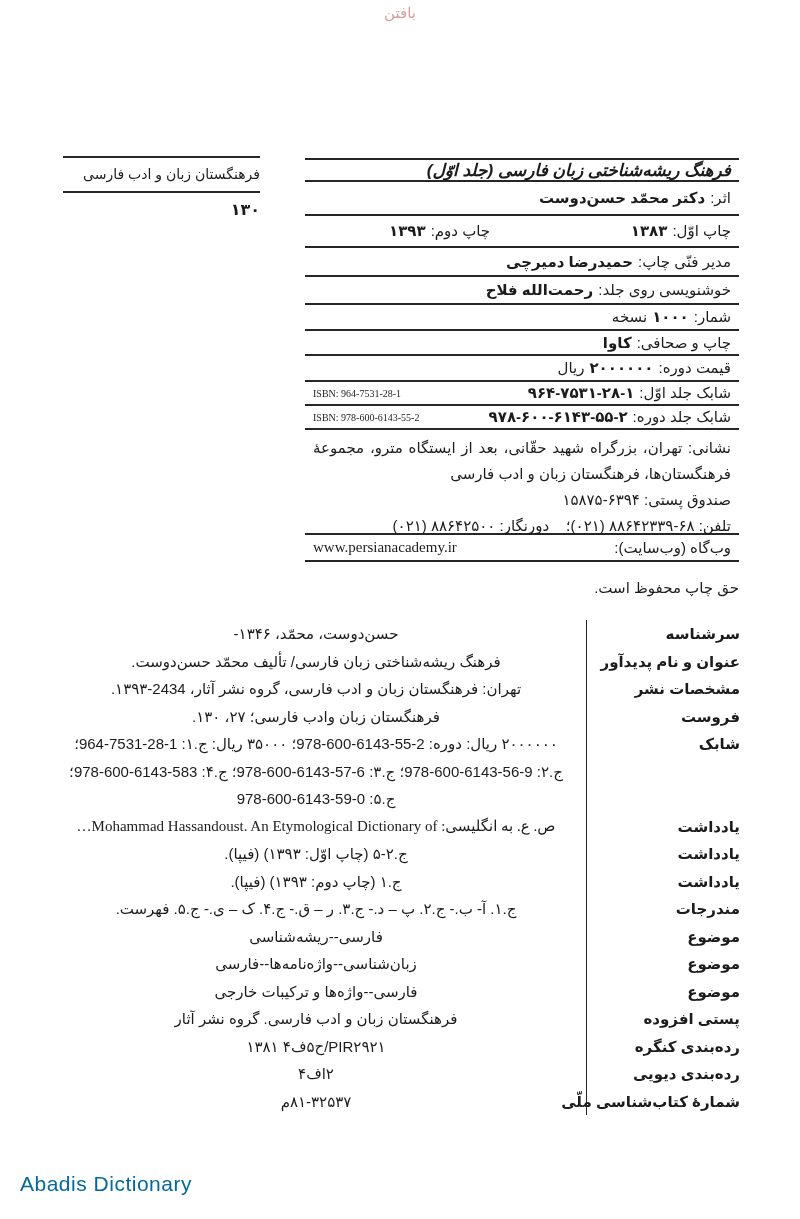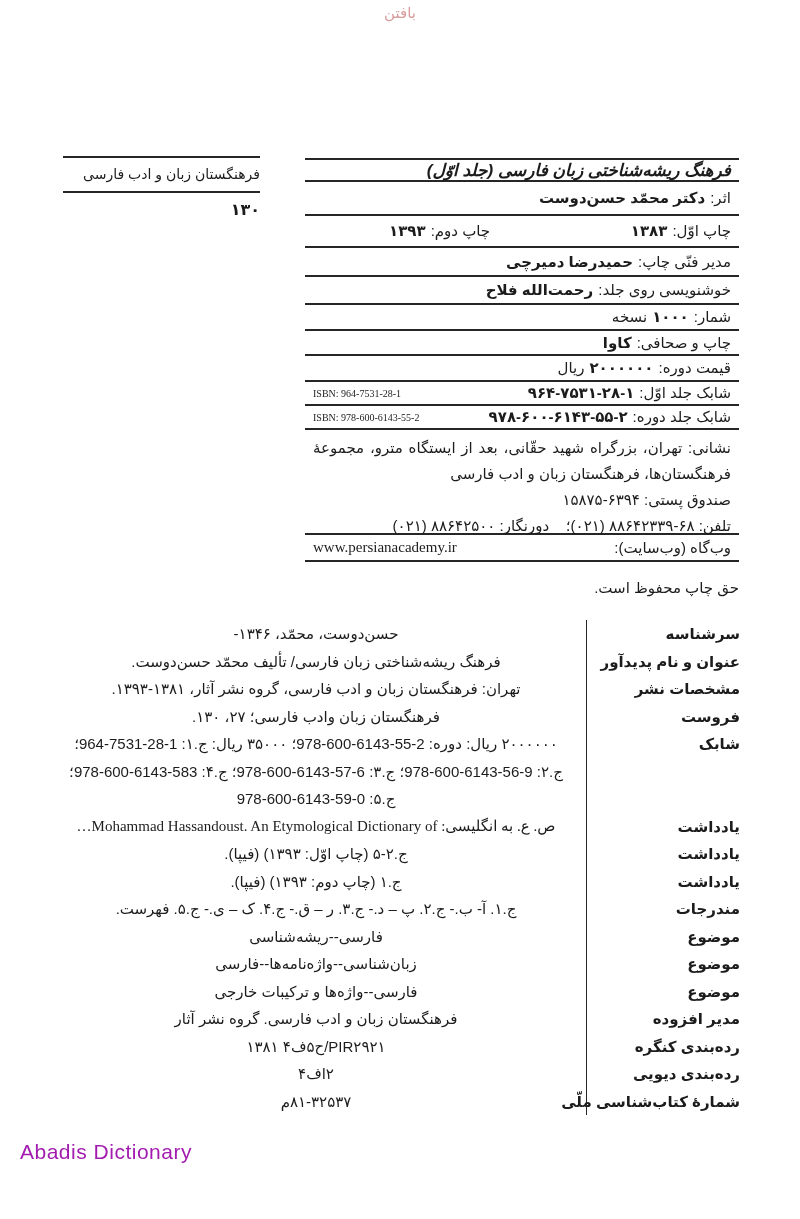--- a/index.html
+++ b/index.html
@@ -1,21 +1,21 @@
 <!DOCTYPE html>
 <html lang="fa"><head>
 <meta charset="utf-8">
 <style>
   html,body{margin:0;padding:0;background:#ffffff;}
   body{width:800px;height:1219px;position:relative;overflow:hidden;
        font-family:"Liberation Sans","DejaVu Sans",sans-serif;color:#1c1c1c;
        -webkit-font-smoothing:antialiased;}
   .wm-top{position:absolute;top:4px;left:0;right:0;text-align:center;
           font-size:15px;color:#d89c9c;}
-  .wm-bottom{position:absolute;top:1140px;left:20px;font-size:21px;color:#a21caf;
+  .wm-bottom{position:absolute;top:1172px;left:20px;font-size:21px;color:#0369a1;
              letter-spacing:.5px;}
   
   .sidebox{position:absolute;left:63px;top:156px;width:197px;direction:rtl;}
   .srule{border-top:2px solid #262626;}
   .sidebox .org{font-size:14px;line-height:33px;white-space:nowrap;}
   .sidebox .num{font-size:16px;font-weight:700;padding-top:7px;}
   
   .pub{position:absolute;left:305px;top:158px;width:434px;direction:rtl;
        border-top:2px solid #262626;font-size:15px;}
   .prow{border-bottom:2px solid #262626;display:flex;align-items:center;
@@ -146,21 +146,21 @@
   <div class="frow">
     <div class="flabel">سرشناسه</div>
     <div class="fvalue">حسن‌دوست، محمّد، ۱۳۴۶-</div>
   </div>
   <div class="frow">
     <div class="flabel">عنوان و نام پدیدآور</div>
     <div class="fvalue">فرهنگ ریشه‌شناختی زبان فارسی/ تألیف محمّد حسن‌دوست.</div>
   </div>
   <div class="frow">
     <div class="flabel">مشخصات نشر</div>
-    <div class="fvalue">تهران: فرهنگستان زبان و ادب فارسی، گروه نشر آثار، ۱۳۸۱-۱۳۹۳.</div>
+    <div class="fvalue">تهران: فرهنگستان زبان و ادب فارسی، گروه نشر آثار، 2434-۱۳۹۳.</div>
   </div>
   <div class="frow">
     <div class="flabel">فروست</div>
     <div class="fvalue">فرهنگستان زبان وادب فارسی؛ ۲۷، ۱۳۰.</div>
   </div>
   <div class="frow">
     <div class="flabel">شابک</div>
     <div class="fvalue">
       <div>۲۰۰۰۰۰۰ ریال: دوره: ‎978-600-6143-55-2؛ ۳۵۰۰۰ ریال: ج.۱: ‎964-7531-28-1؛</div>
       <div>ج.۲: ‎978-600-6143-56-9؛ ج.۳: ‎978-600-6143-57-6؛ ج.۴: ‎978-600-6143-583؛</div>
@@ -189,21 +189,21 @@
   </div>
   <div class="frow">
     <div class="flabel">موضوع</div>
     <div class="fvalue">زبان‌شناسی--واژه‌نامه‌ها--فارسی</div>
   </div>
   <div class="frow">
     <div class="flabel">موضوع</div>
     <div class="fvalue">فارسی--واژه‌ها و ترکیبات خارجی</div>
   </div>
   <div class="frow">
-    <div class="flabel">مدیر افزوده</div>
+    <div class="flabel">پستی افزوده</div>
     <div class="fvalue">فرهنگستان زبان و ادب فارسی. گروه نشر آثار</div>
   </div>
   <div class="frow">
     <div class="flabel">رده‌بندی کنگره</div>
     <div class="fvalue">PIR۲۹۲۱/ح۵ف۴ ۱۳۸۱</div>
   </div>
   <div class="frow">
     <div class="flabel">رده‌بندی دیویی</div>
     <div class="fvalue"><span class="ltr-vis">۴فا۲</span></div>
   </div>

